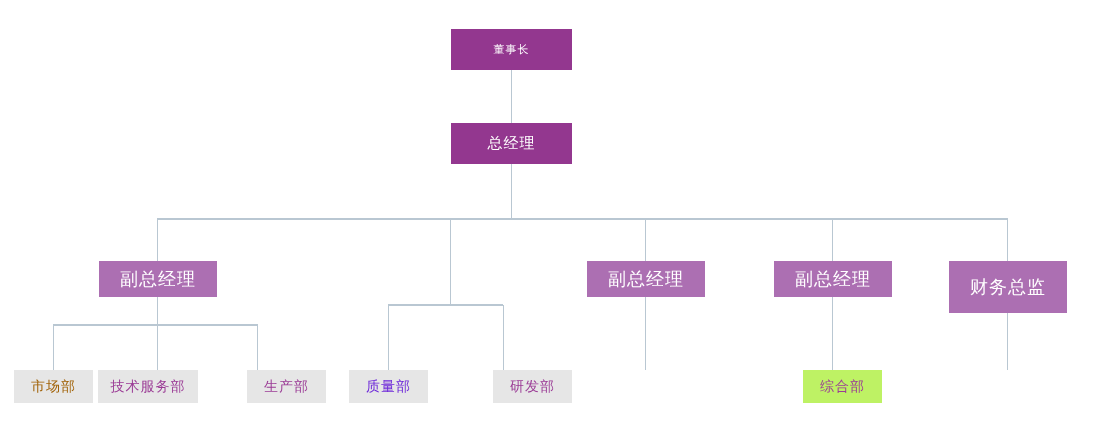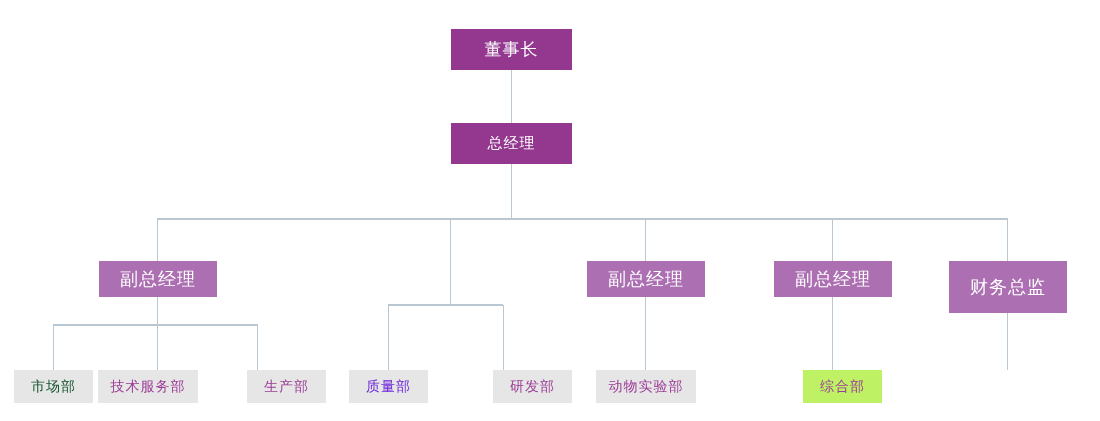--- a/index.html
+++ b/index.html
@@ -31,21 +31,21 @@
     align-items: center;
     justify-content: center;
     box-sizing: border-box;
     white-space: nowrap;
     letter-spacing: 1px;
     z-index: 2;
   }
   .node-l1 {
     background: #93378f;
     color: #ffffff;
-    font-size: 17px;
+    font-size: 11px;
   }
   .node-l2 {
     background: #93378f;
     color: #ffffff;
     font-size: 15px;
   }
   .node-l3 {
     background: #ac6fb2;
     color: #ffffff;
     font-size: 18px;
@@ -102,42 +102,39 @@
   </div>
 
   <div class="node node-l3" style="left: 774px; top: 261px; width: 118px; height: 36px; background: rgb(172, 111, 178); color: rgb(255, 255, 255);">
     <span>副总经理</span>
   </div>
 
   <div class="node node-l3" style="left: 949px; top: 261px; width: 118px; height: 52px; background: rgb(172, 111, 178); color: rgb(255, 255, 255);">
     <span>财务总监</span>
   </div>
 
-  <div class="node node-l4" style="left: 14px; top: 370px; width: 79px; height: 33px; background: rgb(230, 230, 230); color: #14532d;">
+  <div class="node node-l4" style="left: 14px; top: 370px; width: 79px; height: 33px; background: rgb(230, 230, 230); color: #a16207;">
     <span>市场部</span>
   </div>
 
   <div class="node node-l4" style="left: 98px; top: 370px; width: 100px; height: 33px; background: rgb(230, 230, 230); color: rgb(155, 60, 150); align-items: center;">
     <span>技术服务部</span>
   </div>
 
   <div class="node node-l4" style="left: 219px; top: 370px; width: 79px; height: 33px; background: rgb(230, 230, 230); color: rgb(155, 60, 150); margin-left: 28px;">
     <span>生产部</span>
   </div>
 
   <div class="node node-l4" style="left: 349px; top: 370px; width: 79px; height: 33px; background: rgb(230, 230, 230); color: #6d28d9;">
     <span>质量部</span>
   </div>
 
   <div class="node node-l4" style="left: 464px; top: 370px; width: 79px; height: 33px; background: rgb(230, 230, 230); color: rgb(155, 60, 150); margin-left: 29px;">
     <span>研发部</span>
   </div>
 
-  <div class="node node-l4" style="left: 596px; top: 370px; width: 100px; height: 33px; background: rgb(230, 230, 230); color: rgb(155, 60, 150);">
-    <span>动物实验部</span>
-  </div>
 
   <div class="node node-l4" style="left: 803px; top: 370px; width: 79px; height: 33px; background: #bef264; color: rgb(155, 60, 150);">
     <span>综合部</span>
   </div>
 
 
 </div>
 
 </body></html>

